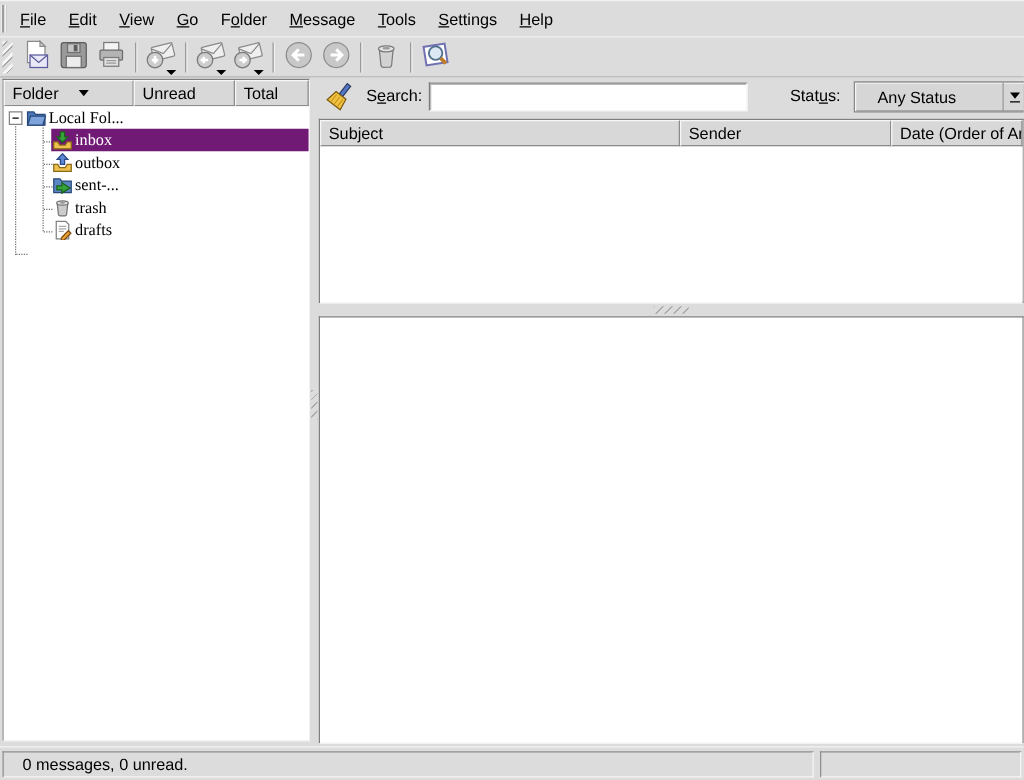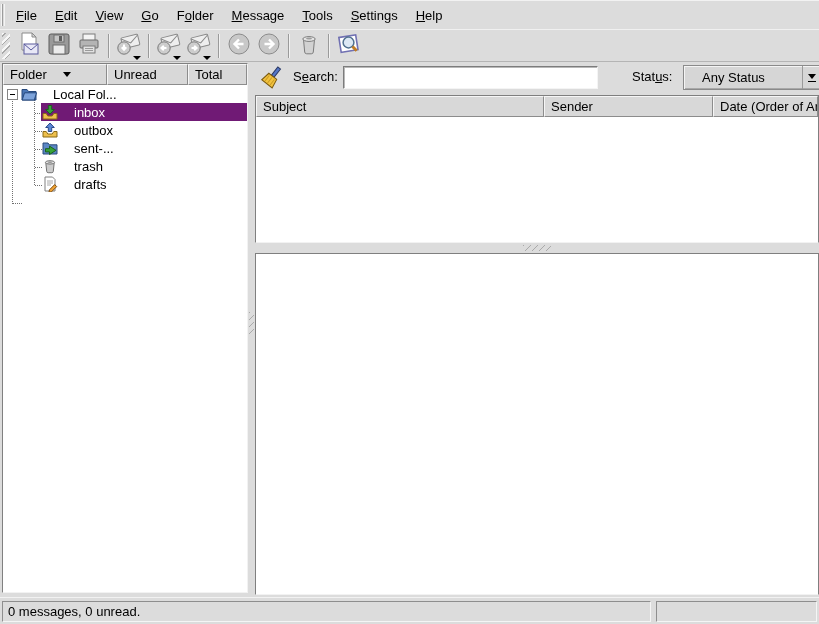--- a/index.html
+++ b/index.html
@@ -42,22 +42,22 @@
     border-right:1px solid #8c8c8c; border-bottom:1px solid #8c8c8c;
     display:flex; align-items:center; overflow:hidden; white-space:nowrap; }
   .folder-header { display:flex; }
   .fh-folder { width:104px; } .fh-unread { width:81px; } .fh-total { flex:1; }
   .sort-arrow { width:0; height:0; margin-left:16px;
     border-left:4px solid transparent; border-right:4px solid transparent;
     border-top:5px solid #000; }
 
   .tree { position:relative; height:507px; background:#fff; overflow:hidden; }
   .tree-row { position:relative; height:18px; }
-  .sel-wrap { position:absolute; top:0; bottom:0; display:flex; align-items:center; gap:16px;
-    padding:0 3px 0 1px; }
+  .sel-wrap { position:absolute; top:0; bottom:0; display:flex; align-items:center; gap:2px;
+    padding:0 3px 0 1px;font-family:Liberation Serif, serif; }
   .sel-wrap.root { left:17px; } .sel-wrap.child { left:38px; }
   .sel-wrap.selected { right:0; background:#701a75; color:#fff; }
   .ficon { width:16px; height:16px; display:inline-flex; }
   .expander { position:absolute; left:4px; top:4px; width:11px; height:11px;
     background:#fff; border:1px solid #848484; }
   .expander::after { content:""; position:absolute; left:2px; right:2px; top:4px;
     border-top:1px solid #000; }
   .gv { position:absolute; border-left:1px dotted #707070; width:0; }
   .gh { position:absolute; border-top:1px dotted #707070; height:0; }
 
@@ -97,21 +97,21 @@
     background:repeating-linear-gradient(135deg,#aaa 0 1px,transparent 1px 5px); }
 
   .preview { position:absolute; top:191px; left:0; right:0; bottom:0;
     background:#fff; border:1px solid #7f7f7f; border-bottom-color:#f2f2f2; }
 
   
   .statusbar { position:absolute; left:0; right:0; bottom:0; height:27px; background:#dcdcdc;
     border-top:1px solid #f2f2f2; }
   .sb-cell { position:absolute; top:3px; height:21px; background:#dcdcdc;
     border:1px solid #8e8e8e; border-bottom-color:#f5f5f5; border-right-color:#f5f5f5;
-    line-height:19px; padding-left:5px; overflow:hidden; white-space:nowrap; }
+    line-height:19px; padding-left:15px; overflow:hidden; white-space:nowrap; }
   .sb-left { left:2px; width:649px; }
   .sb-right { left:656px; right:2px; }
 </style>
 </head>
 <body>
 
 <div class="menubar">
   <div class="menu-grip"></div>
   <div class="menu-item"><span></span><span class="acc">F</span><span>ile</span></div>
   <div class="menu-item"><span></span><span class="acc">E</span><span>dit</span></div>

